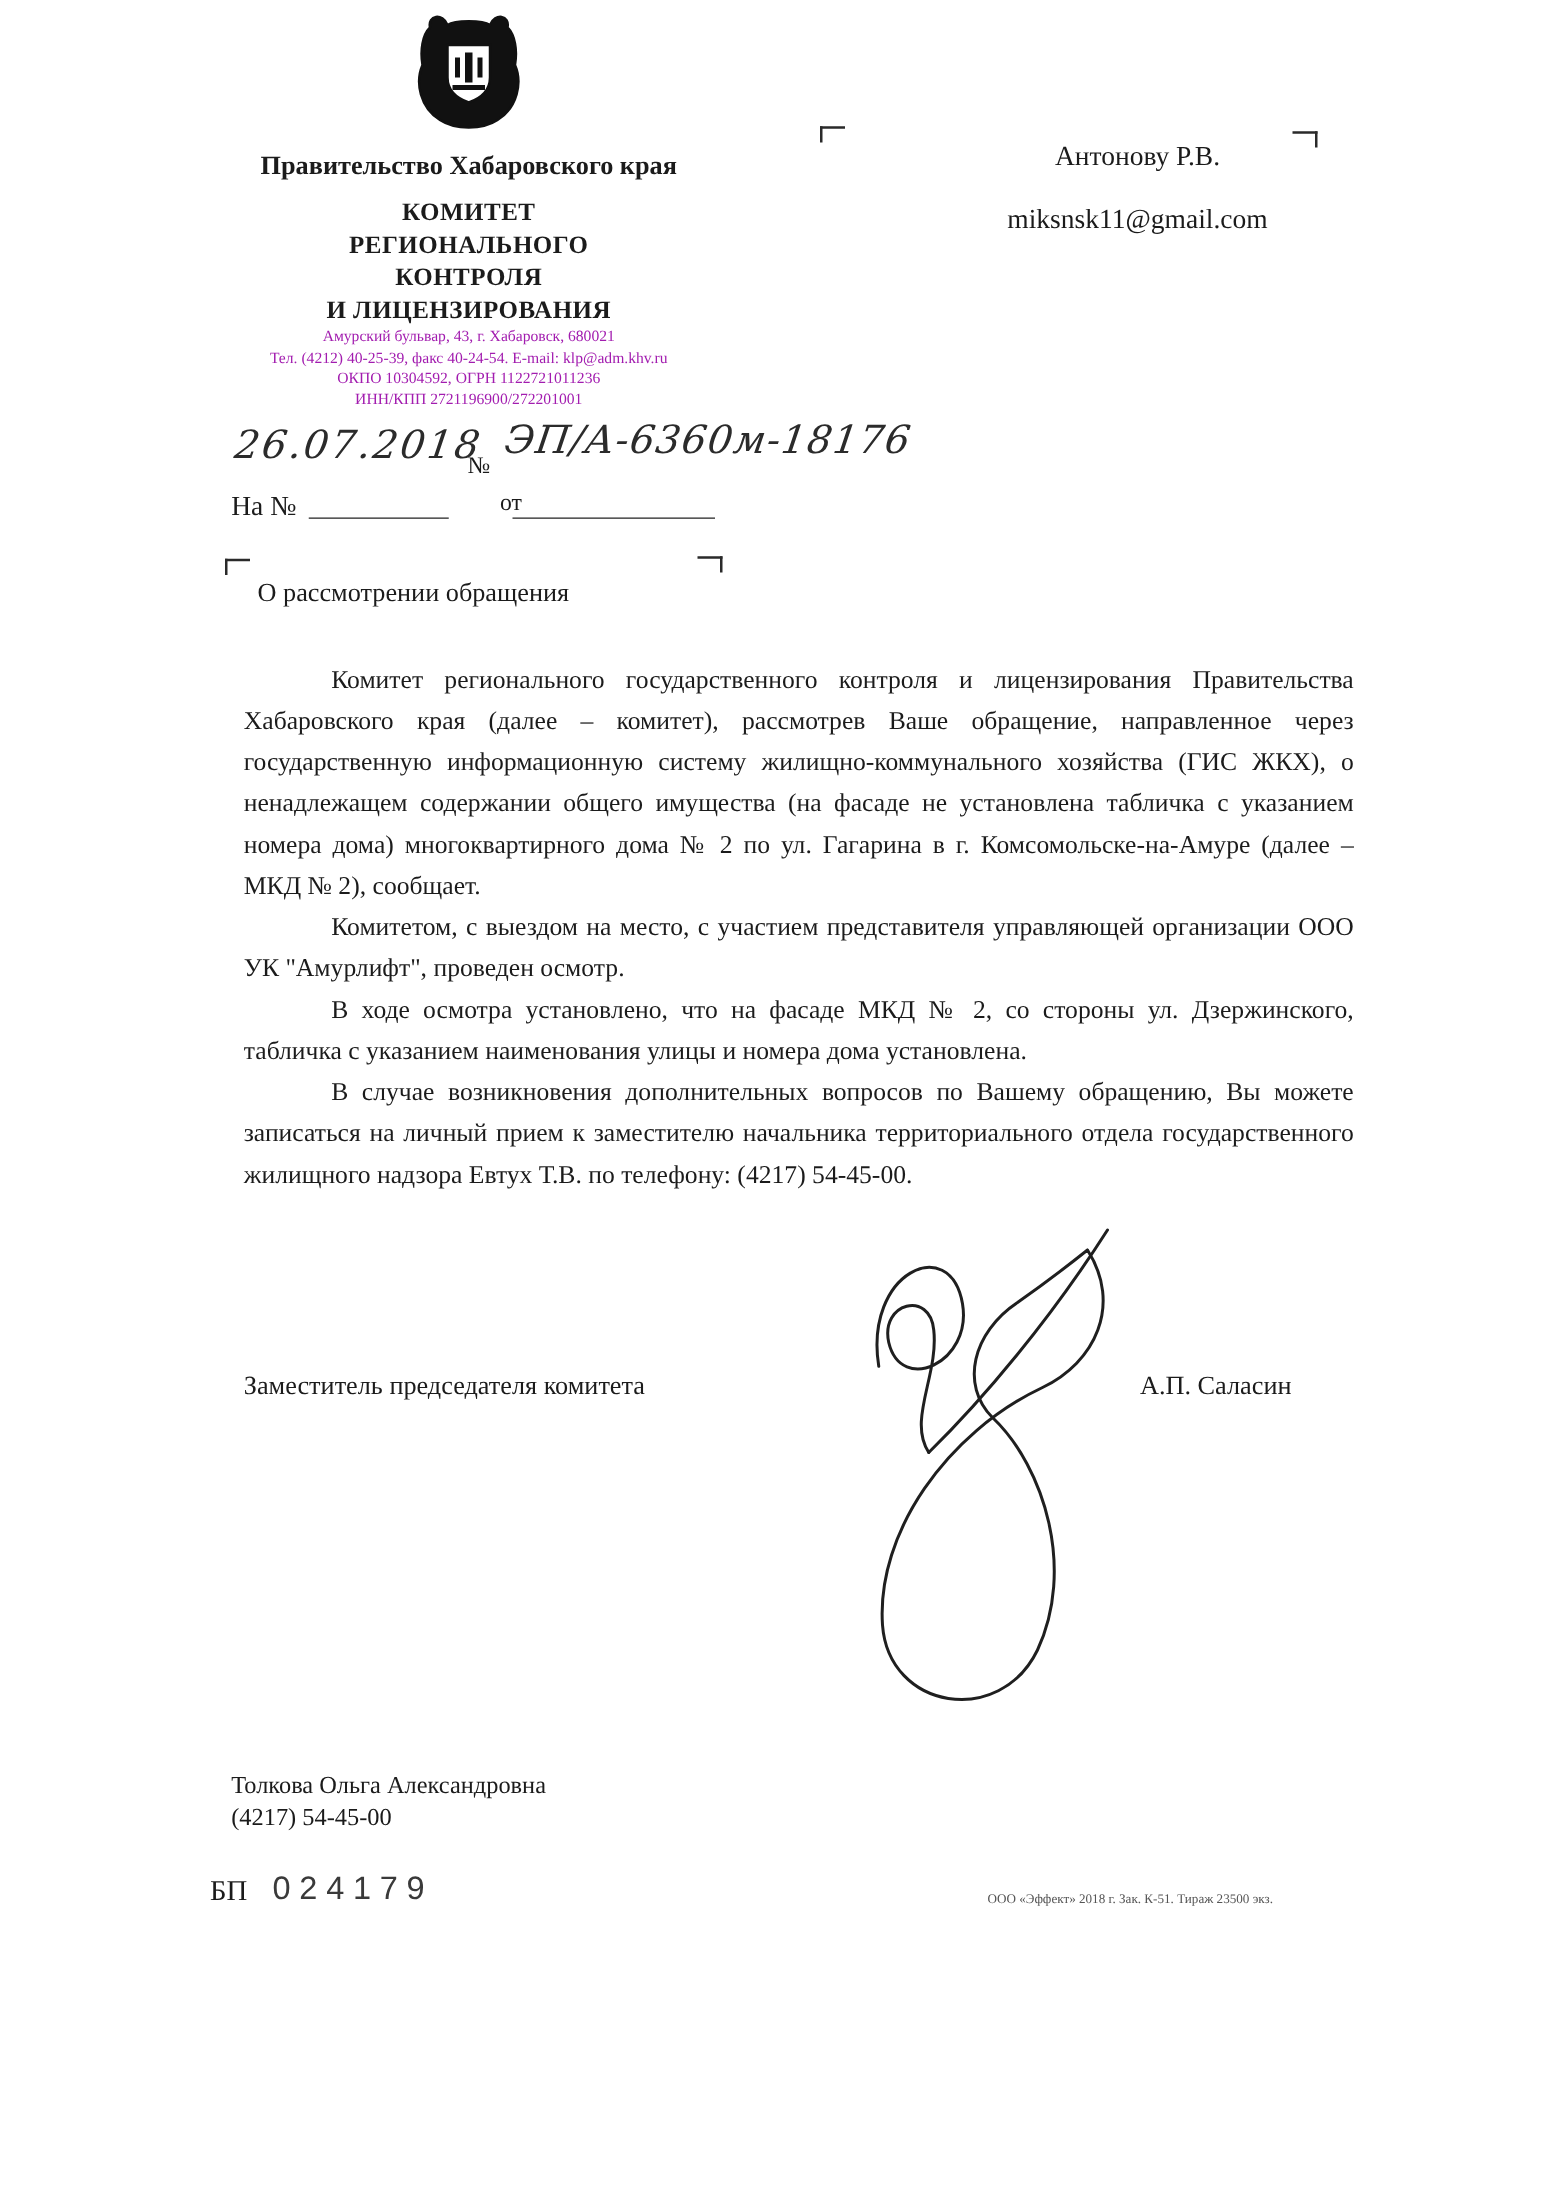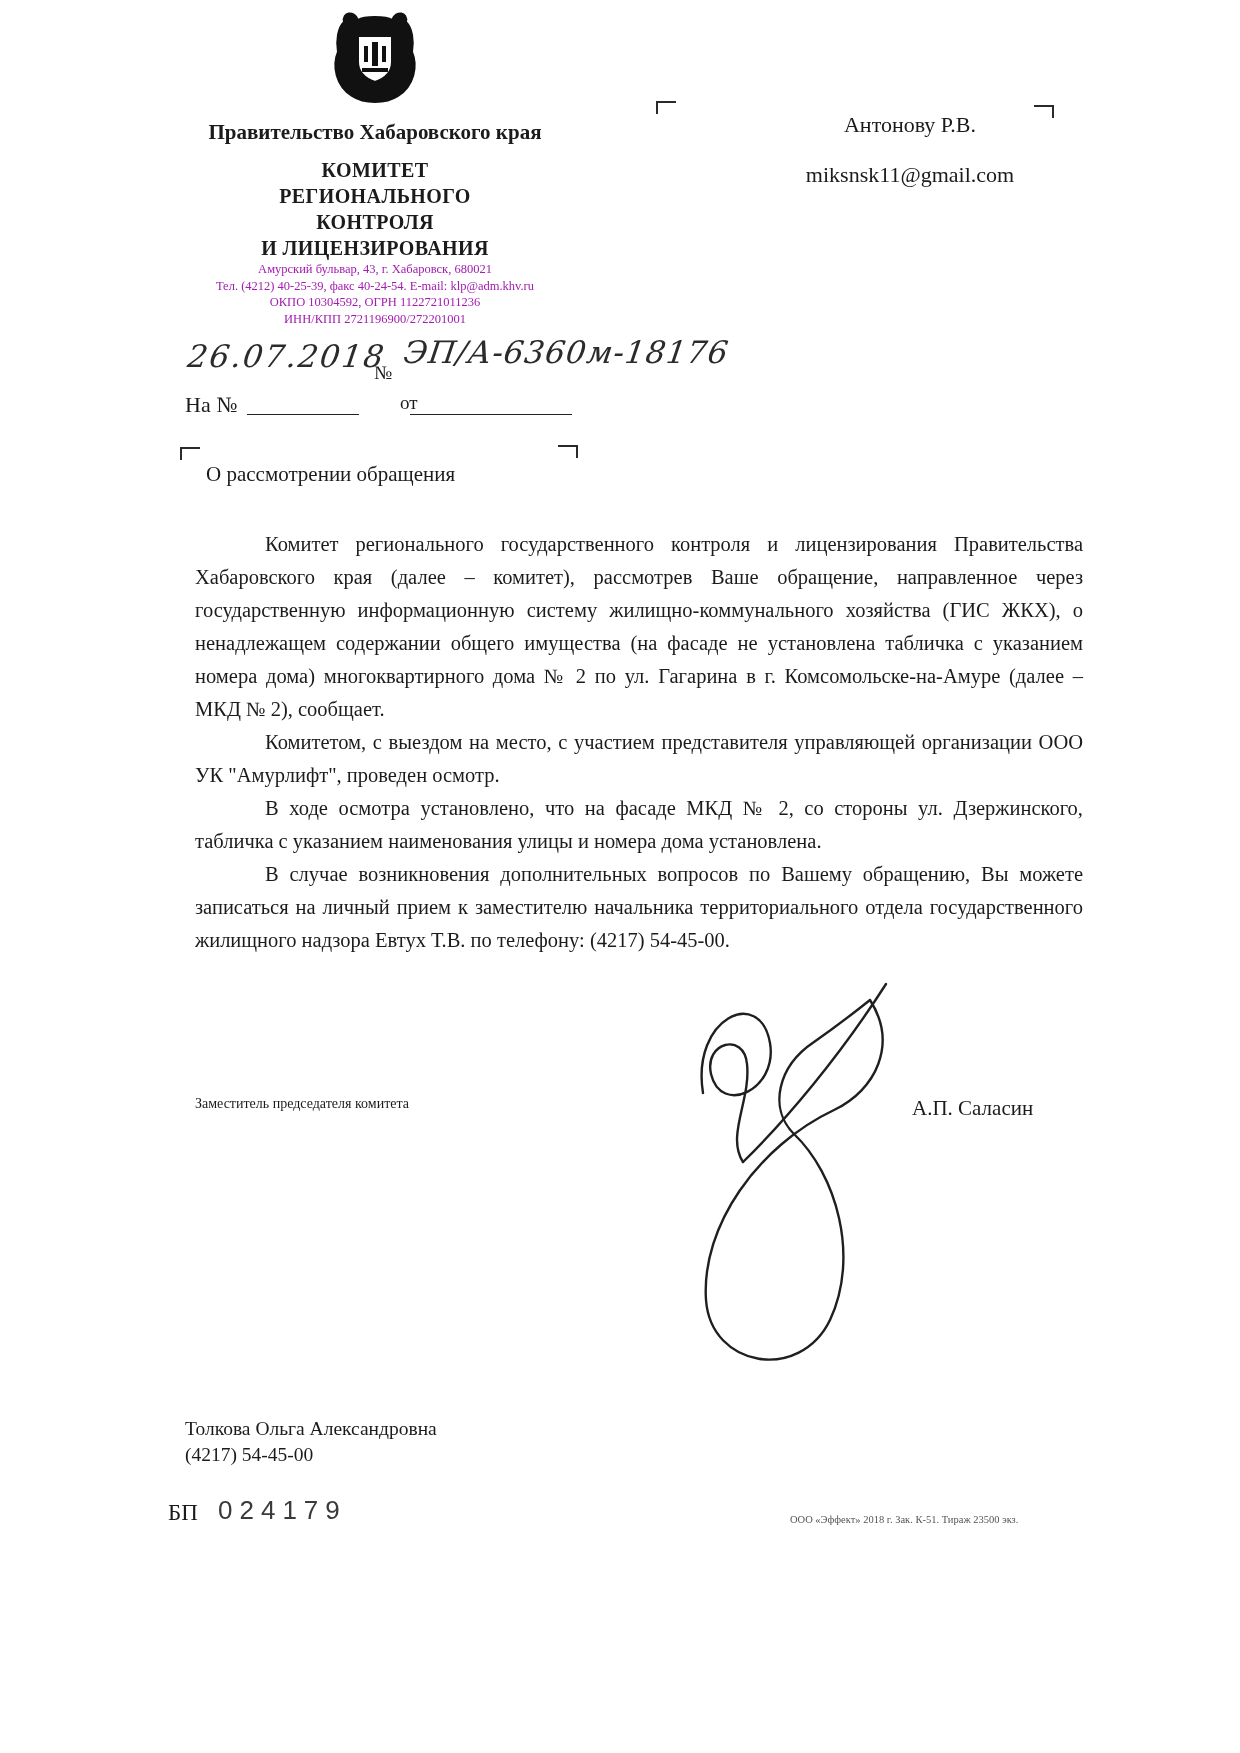--- a/index.html
+++ b/index.html
@@ -40,21 +40,21 @@
   .blank2 { left:410px; top:414px; width:162px; }
 
   
   .subject { position:absolute; left:206px; top:462px; font-size:21px; }
 
   
   .body-text { position:absolute; left:195px; top:528px; width:888px; font-size:20.5px; line-height:33px; text-align:justify; }
   .body-text p { text-indent:70px; margin:0; }
 
   
-  .sig-position { position:absolute; left:195px; top:1096px; font-size:14px;font-family:Liberation Serif, serif; }
+  .sig-position { position:absolute; left:195px; top:1096px; font-size:21px;font-family:Liberation Serif, serif; }
   .sig-name { position:absolute; left:912px; top:1096px; font-size:21px; }
   .sig-scribble { position:absolute; left:608px; top:948px; width:300px; height:440px; }
 
   
   .executor { position:absolute; left:185px; top:1416px; font-size:19.5px; line-height:1.35; }
 
   
   .stamp-bp { position:absolute; left:168px; top:1500px; font-size:23px; }
   .stamp-num { position:absolute; left:218px; top:1495px; font-family:Liberation Sans, sans-serif; font-size:26px; letter-spacing:7px; color:#3a3a3a; }
   .print-info { position:absolute; left:790px; top:1514px; font-size:10.5px; color:#555; }

